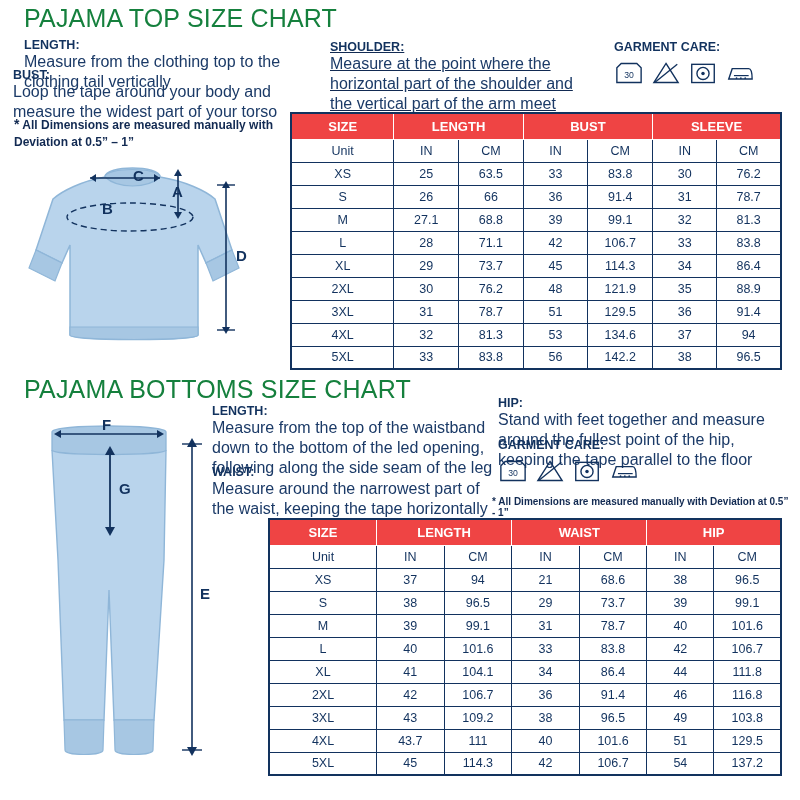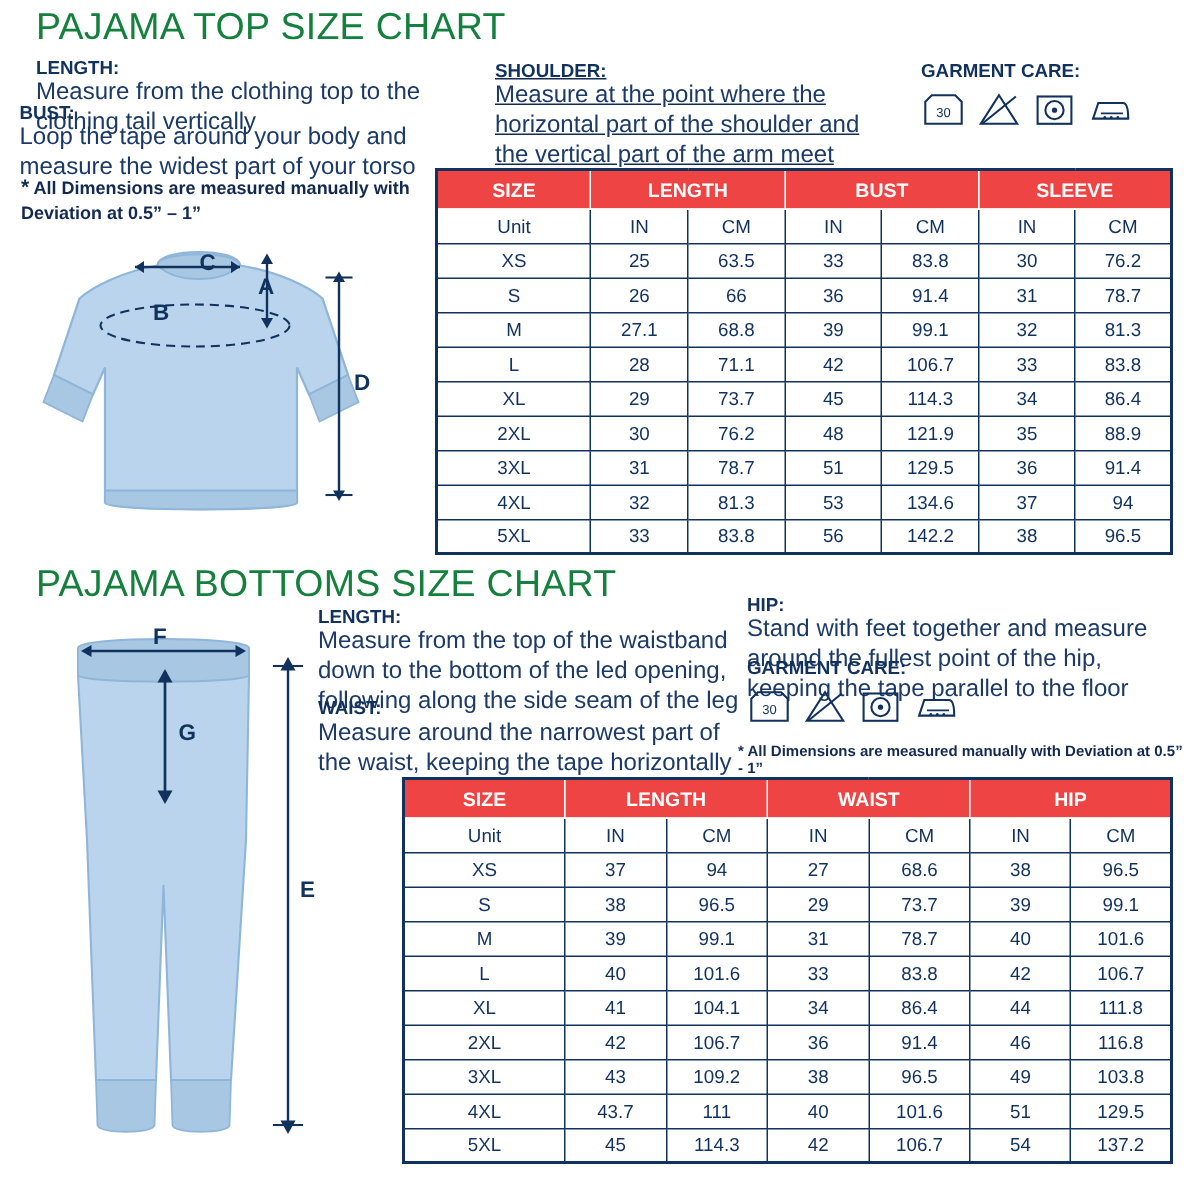--- a/index.html
+++ b/index.html
@@ -373,21 +373,21 @@
             <td>CM</td>
             <td>IN</td>
             <td>CM</td>
             <td>IN</td>
             <td>CM</td>
           </tr>
           <tr>
             <td>XS</td>
             <td>37</td>
             <td>94</td>
-            <td>27</td>
+            <td>21</td>
             <td>68.6</td>
             <td>38</td>
             <td>96.5</td>
           </tr>
           <tr>
             <td>S</td>
             <td>38</td>
             <td>96.5</td>
             <td>29</td>
             <td>73.7</td>

